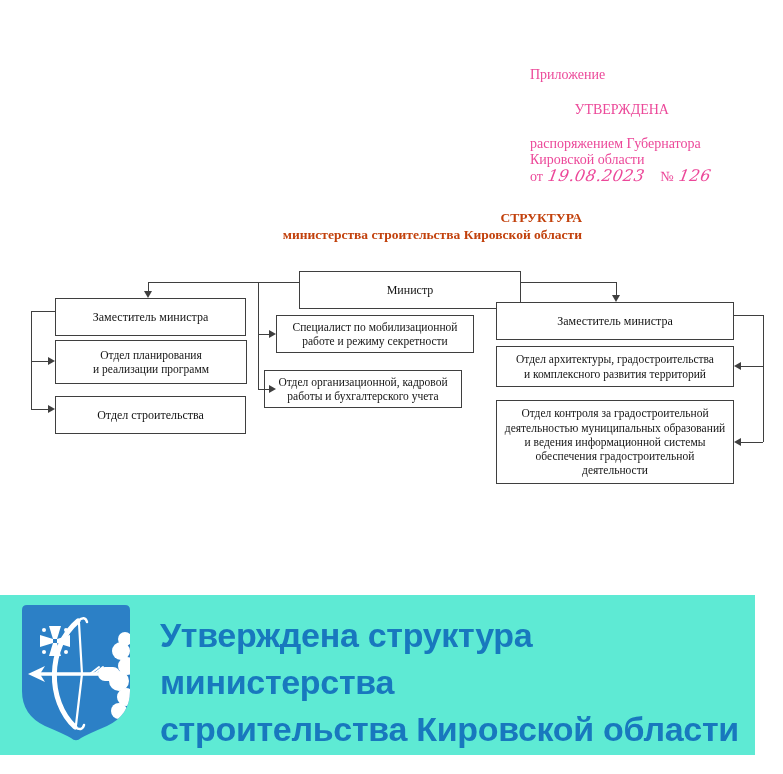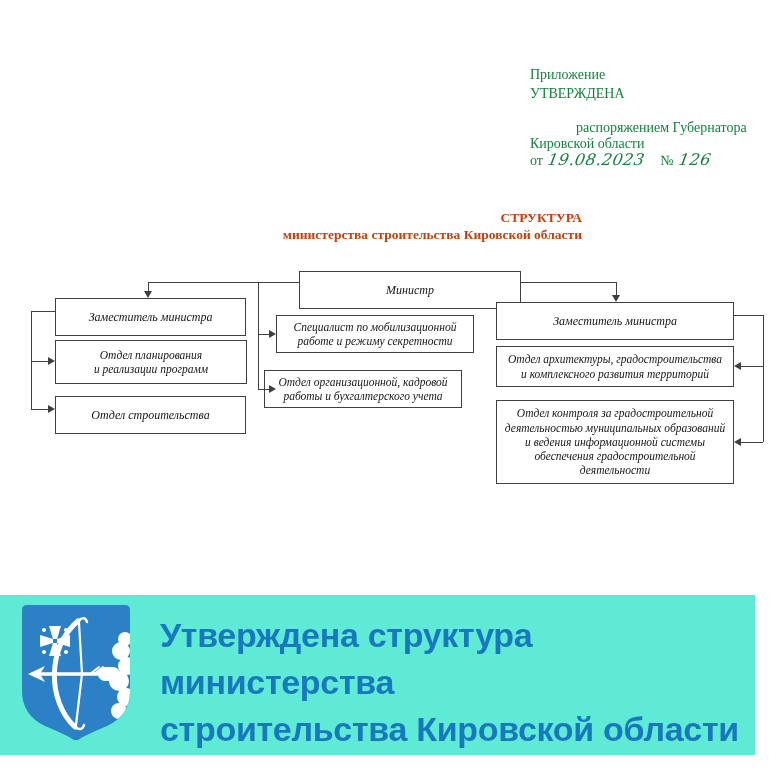--- a/index.html
+++ b/index.html
@@ -2,35 +2,35 @@
 <html><head>
 <meta charset="utf-8">
 <style>
   html,body{margin:0;padding:0;background:#fff;}
   .page{position:relative;width:783px;height:774px;background:#fff;overflow:hidden;
         font-family:"Liberation Serif",serif;color:#1c1c1c;}
 
   
   .doc{position:absolute;left:0;top:0;width:783px;height:580px;background:#fff;}
 
-  .approval{position:absolute;left:530px;top:67px;font-size:14px;line-height:16px;color:#15803d;}
-  .ap-approved{margin-top:3px;}
-  .ap-by{margin-top:18px;margin-left:46px;}
+  .approval{position:absolute;left:530px;top:67px;font-size:14px;line-height:16px;color:#ec4899;}
+  .ap-approved{margin-top:19px;text-align:center;}
+  .ap-by{margin-top:18px;}
   .hand{display:inline-block;font-family:"DejaVu Serif",serif;font-style:italic;
         font-size:16px;transform:skewX(-10deg);letter-spacing:.5px;margin:0 2px;}
   .numsign{margin-left:10px;}
 
   .doc-title{position:absolute;left:230px;top:209px;width:352px;text-align:right;
              font-weight:bold;font-size:13.5px;line-height:17px;color:#c2410c;}
 
   .chart{position:absolute;left:0;top:0;width:783px;height:580px;}
   .box{position:absolute;border:1px solid #3f3f3f;background:#fff;display:flex;
        align-items:center;justify-content:center;text-align:center;
        font-size:11.5px;line-height:1.24;color:#151515;white-space:pre-line;
-       padding:18px 6px;box-sizing:border-box;font-style:italic;}
+       padding:18px 6px;box-sizing:border-box;}
   #b-minister{left:299px;top:271px;width:222px;height:26px;font-size:12px;}
   #b-deputy-left{left:55px;top:298px;width:191px;height:27px;font-size:12px;}
   #b-dept-planning{left:55px;top:340px;width:192px;height:44px;}
   #b-dept-construction{left:55px;top:396px;width:191px;height:27px;font-size:12px;}
   #b-specialist{left:276px;top:315px;width:198px;height:38px;}
   #b-dept-org{left:264px;top:370px;width:198px;height:38px;}
   #b-deputy-right{left:496px;top:302px;width:238px;height:27px;font-size:12px;}
   #b-dept-architecture{left:496px;top:346px;width:238px;height:41px;}
   #b-dept-control{left:496px;top:400px;width:238px;height:84px;}
 

